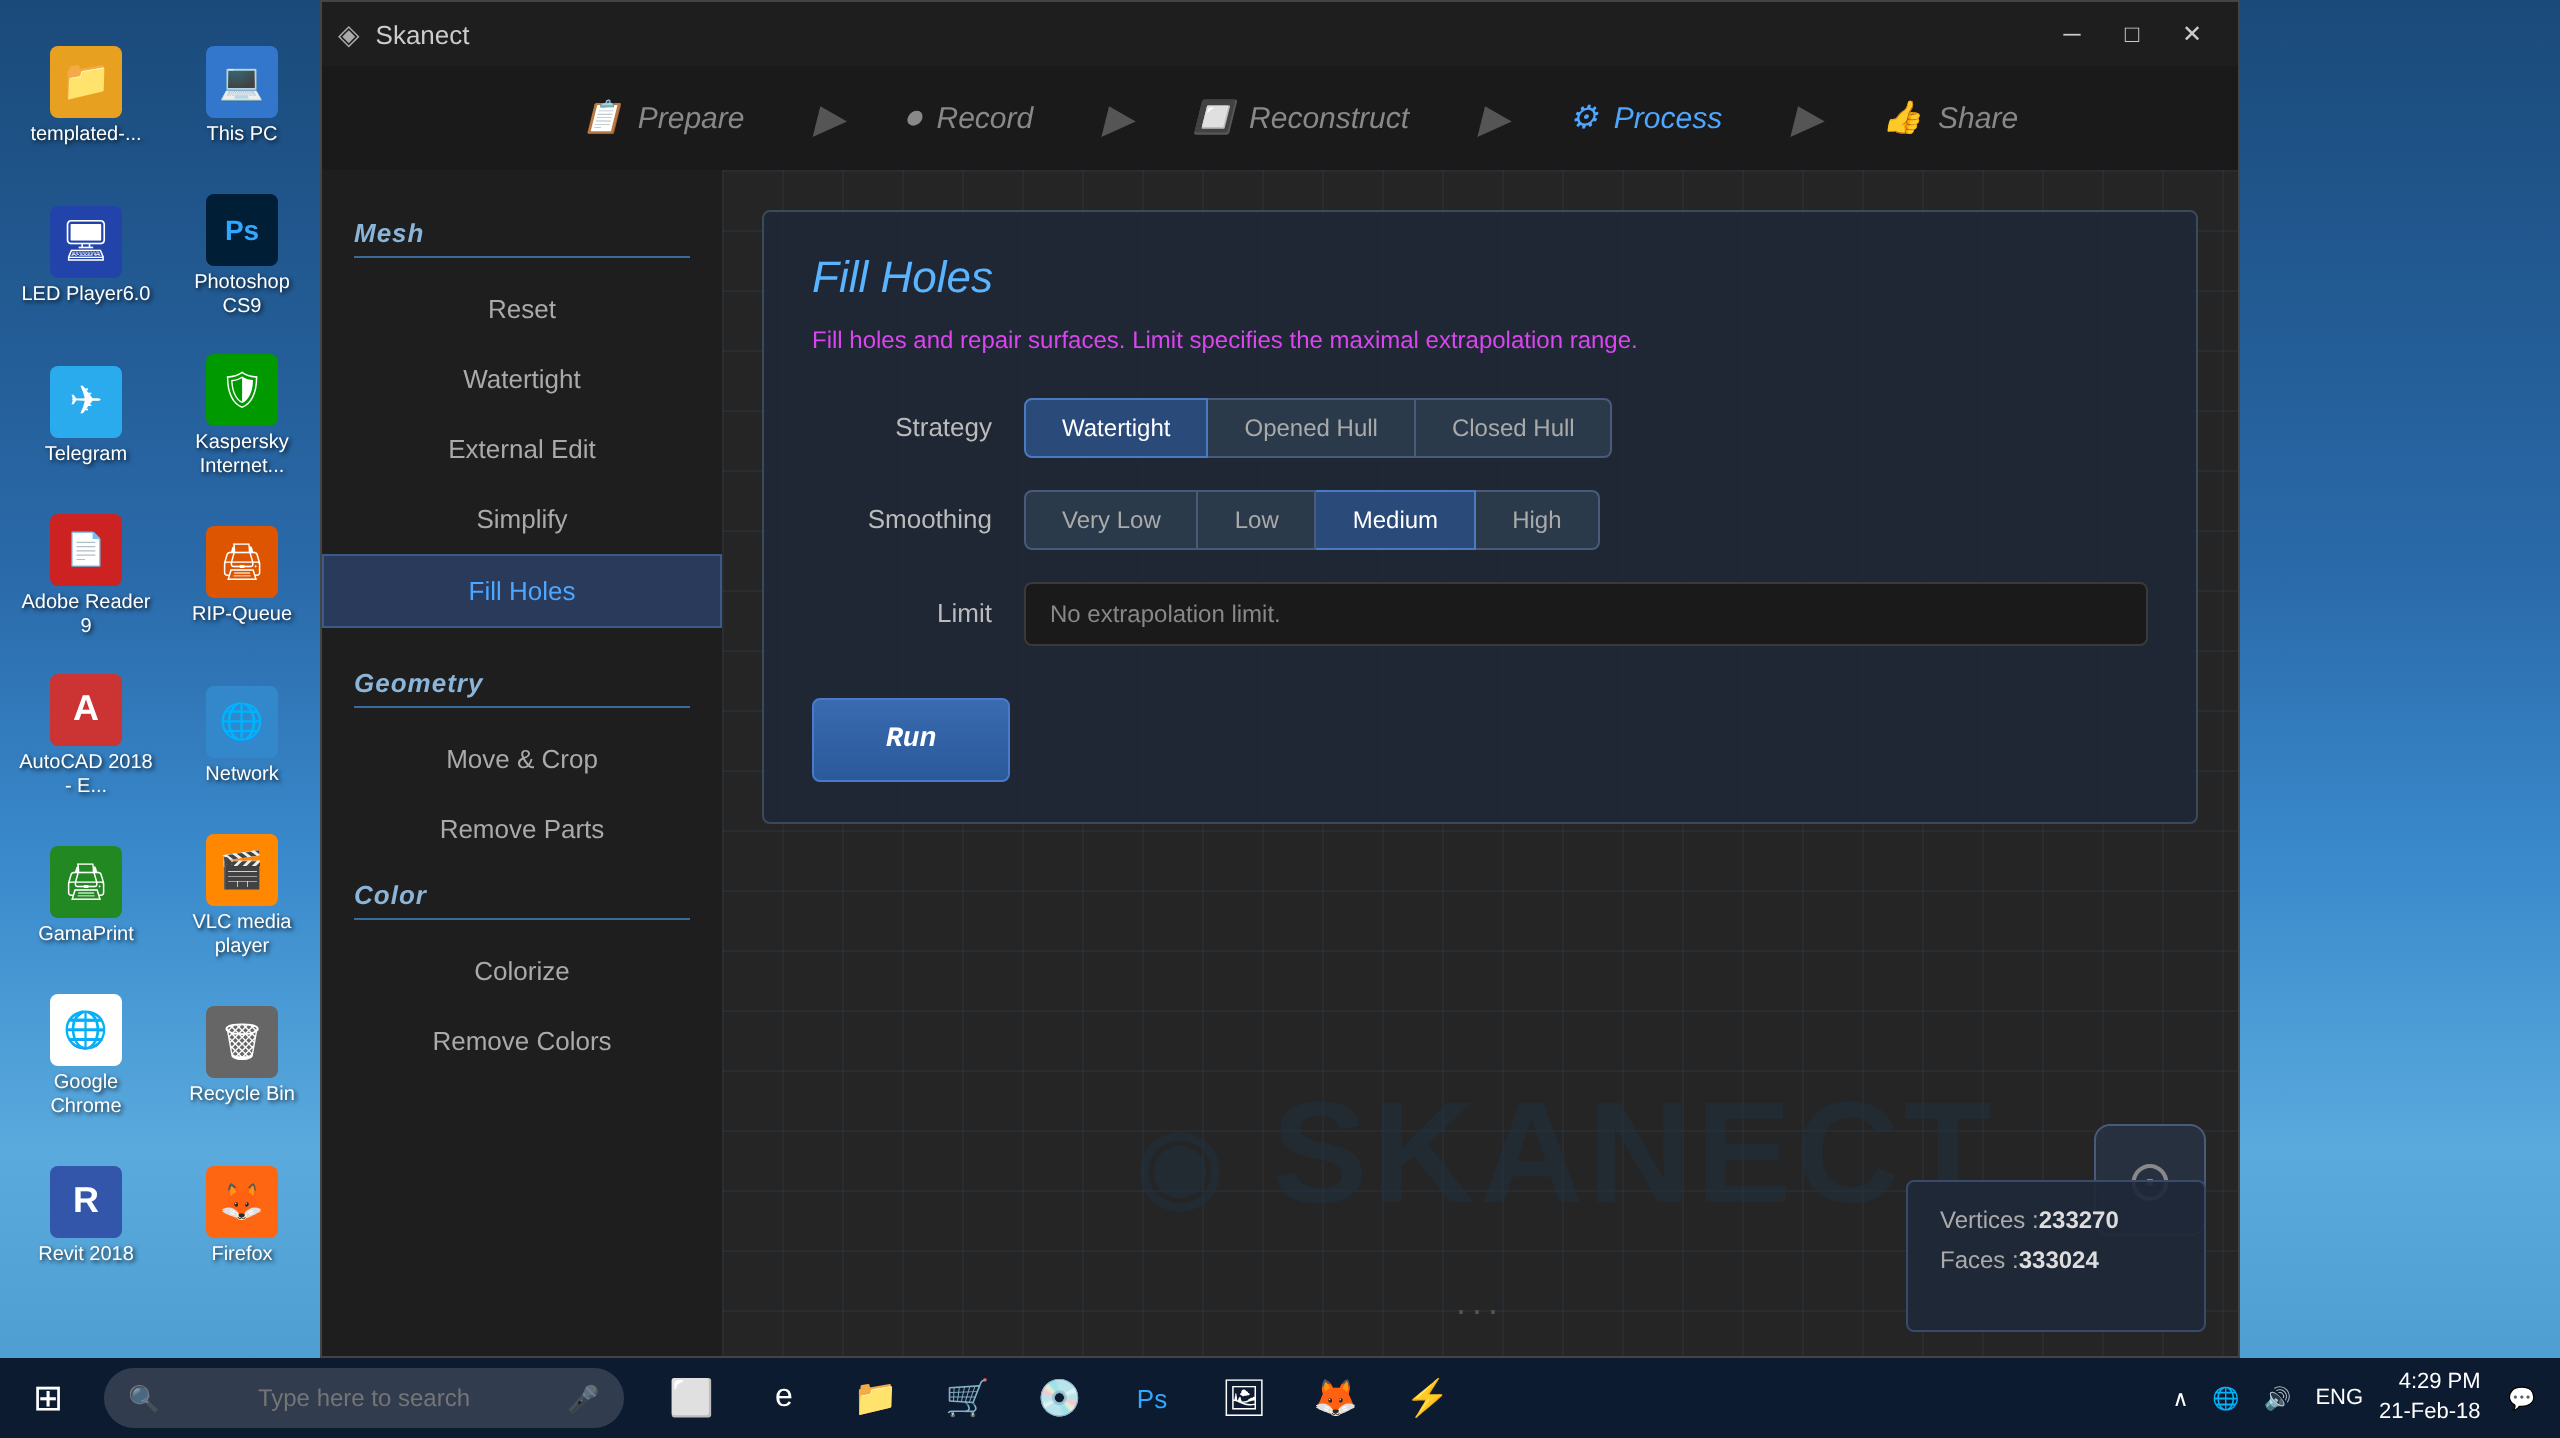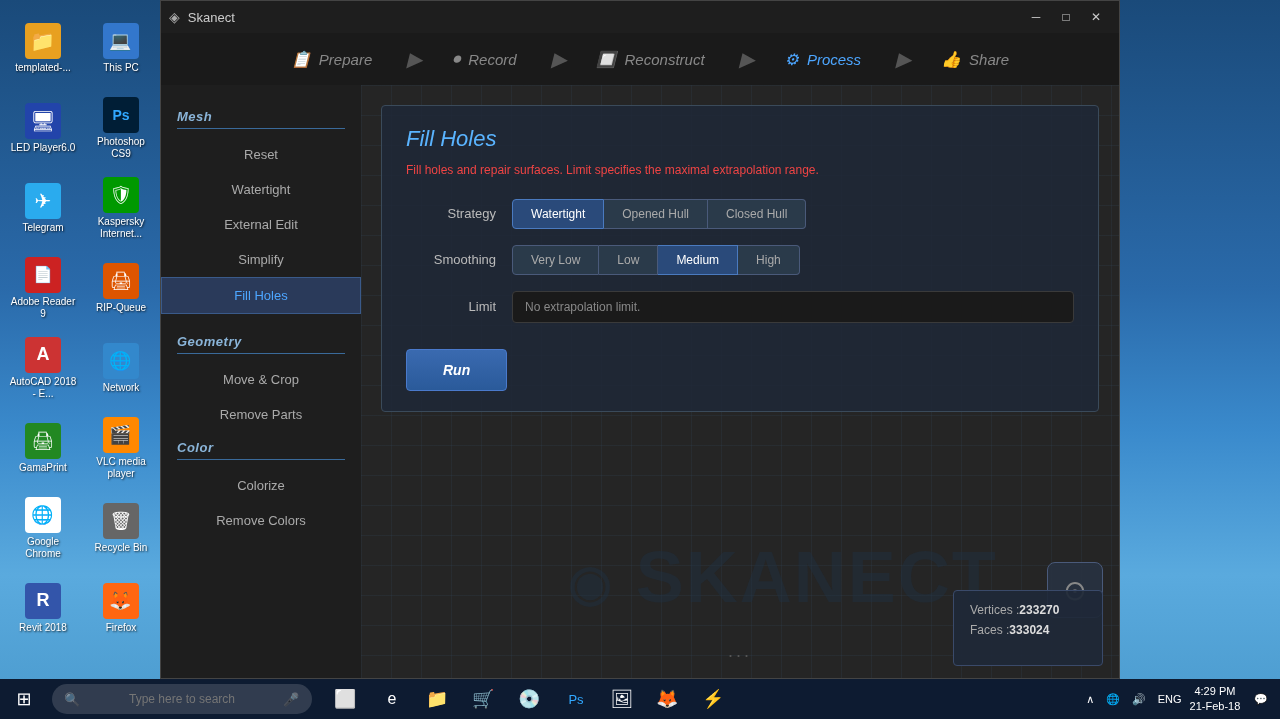--- a/index.html
+++ b/index.html
@@ -146,21 +146,21 @@
     .taskbar-right-item {
       color: white;
       font-size: 11px;
       padding: 2px 4px;
       cursor: pointer;
     }
 
     .taskbar-clock {
       color: white;
       font-size: 11px;
-      text-align: center;
+      text-align: right;
       line-height: 1.4;
       padding-right: 6px;
     }
 
     
     .skanect-window {
       position: absolute;
       top: 0;
       left: 160px;
       width: 960px;
@@ -350,21 +350,21 @@
 
     .panel-title {
       font-size: 22px;
       color: #5ab4ff;
       margin-bottom: 10px;
       font-style: italic;
     }
 
     .panel-description {
       font-size: 12px;
-      color: #ef4444;
+      color: #d946ef;
       margin-bottom: 20px;
       line-height: 1.4;
     }
 
     
     .option-row {
       display: flex;
       align-items: center;
       margin-bottom: 16px;
       gap: 16px;
@@ -417,20 +417,21 @@
       margin-top: 10px;
       padding: 12px 36px;
       background: linear-gradient(180deg, #3a6ab0 0%, #2a5a9a 100%);
       border: 1px solid #4a7acc;
       border-radius: 4px;
       color: white;
       font-size: 14px;
       font-style: italic;
       cursor: pointer;
       font-weight: bold;
+      font-family: Liberation Mono, monospace;
     }
 
     
     .camera-overlay {
       position: absolute;
       bottom: 60px;
       right: 16px;
       width: 56px;
       height: 56px;
       background: rgba(40,50,65,0.9);

